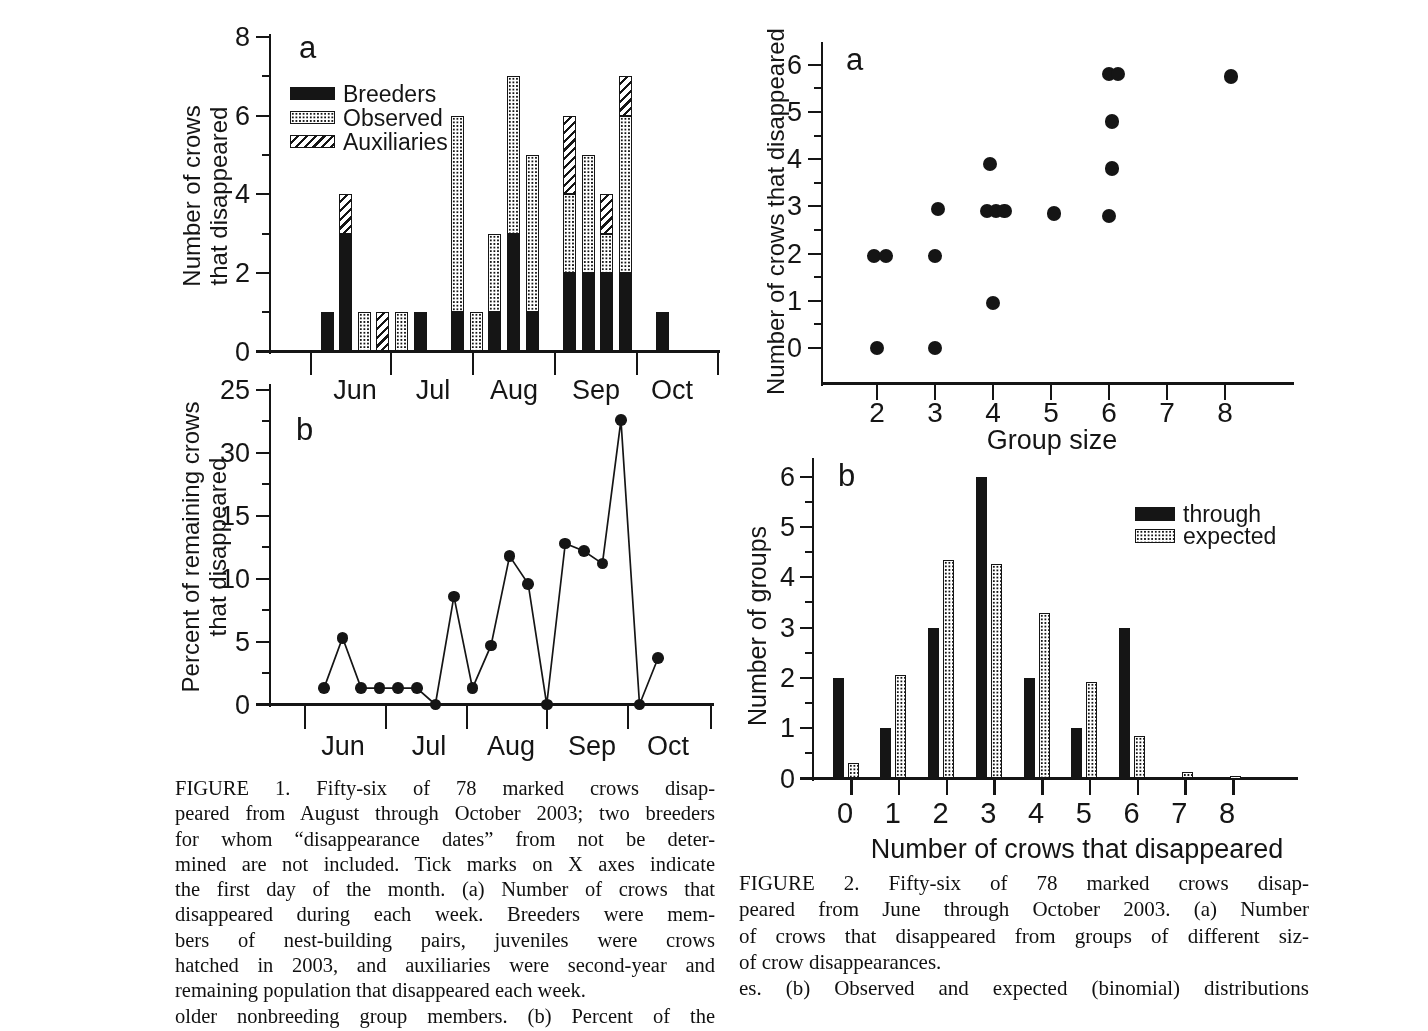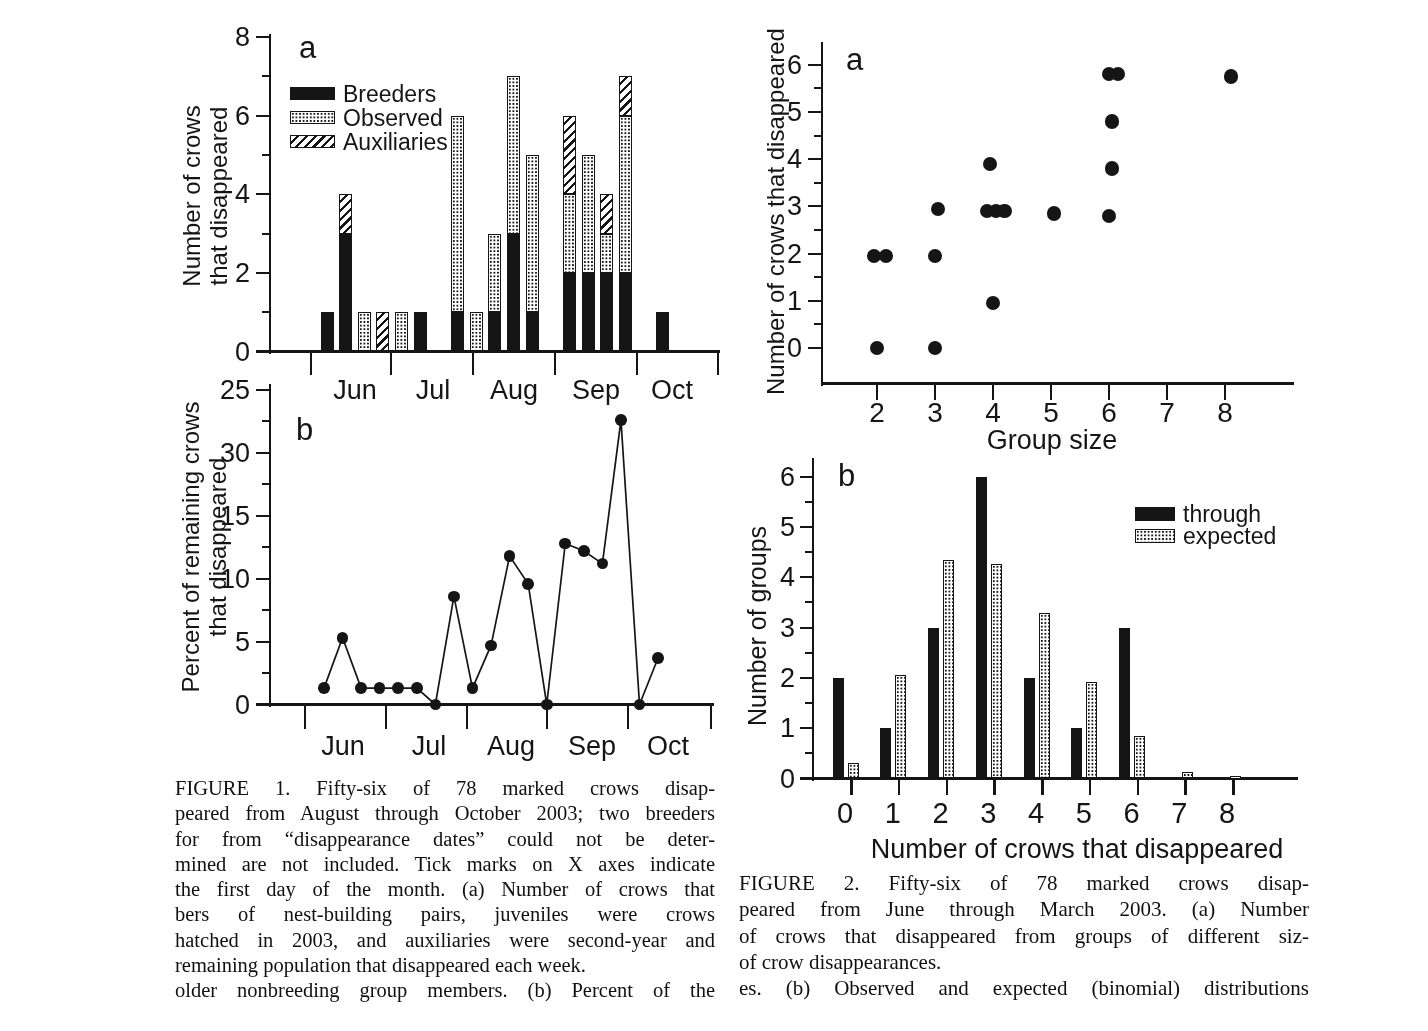--- a/index.html
+++ b/index.html
@@ -287,28 +287,29 @@
       <div class="ticklabel" style="left: 1183px; top: 502px; width: 140px; height: 24px; font-size: 23px; line-height: 24px;">through</div>
       <div class="bar-stipple" style="left: 1135px; top: 529px; width: 40px; height: 14px;"></div>
       <div class="ticklabel" style="left: 1183px; top: 524px; width: 140px; height: 24px; font-size: 23px; line-height: 24px;">expected</div>
       <div class="ticklabel" style="left: 847px; top: 833px; width: 460px; height: 32px; font-size: 27px; line-height: 32px; text-align: center;">Number of crows that disappeared</div>
       <div class="rot-block" style="left: 627px; top: 611px; width: 260px; height: 30px; font-size: 25px; line-height: 30px;">Number of groups</div>
       <div class="panel-letter" style="left: 838px; top: 460px; font-size: 31px; line-height: 32px;">b</div>
     </section>
   <div id="caption1" class="caption" style="left:175px; top:776px; width:540px; font-size:20.5px; line-height:25.3px;">
       <div class="cap-line j">FIGURE 1.  Fifty-six of 78 marked crows disap-</div>
       <div class="cap-line j">peared from August through October 2003; two breeders</div>
-      <div class="cap-line j">for from “disappearance dates” could not be deter-</div>
+      <div class="cap-line j">for whom “disappearance dates” from not be deter-</div>
       <div class="cap-line j">mined are not included. Tick marks on X axes indicate</div>
       <div class="cap-line j">the first day of the month. (a) Number of crows that</div>
+      <div class="cap-line j">disappeared during each week. Breeders were mem-</div>
       <div class="cap-line j">bers of nest-building pairs, juveniles were crows</div>
       <div class="cap-line j">hatched in 2003, and auxiliaries were second-year and</div>
       <div class="cap-line">remaining population that disappeared each week.</div>
       <div class="cap-line j">older nonbreeding group members. (b) Percent of the</div>
     </div>
   <div id="caption2" class="caption" style="left:739px; top:870px; width:570px; font-size:21px; line-height:26.3px;">
       <div class="cap-line j">FIGURE 2.  Fifty-six of 78 marked crows disap-</div>
-      <div class="cap-line j">peared from June through March 2003. (a) Number</div>
+      <div class="cap-line j">peared from June through October 2003. (a) Number</div>
       <div class="cap-line j">of crows that disappeared from groups of different siz-</div>
       <div class="cap-line">of crow disappearances.</div>
       <div class="cap-line j">es. (b) Observed and expected (binomial) distributions</div>
     </div>
 </div>
 
 </body></html>

